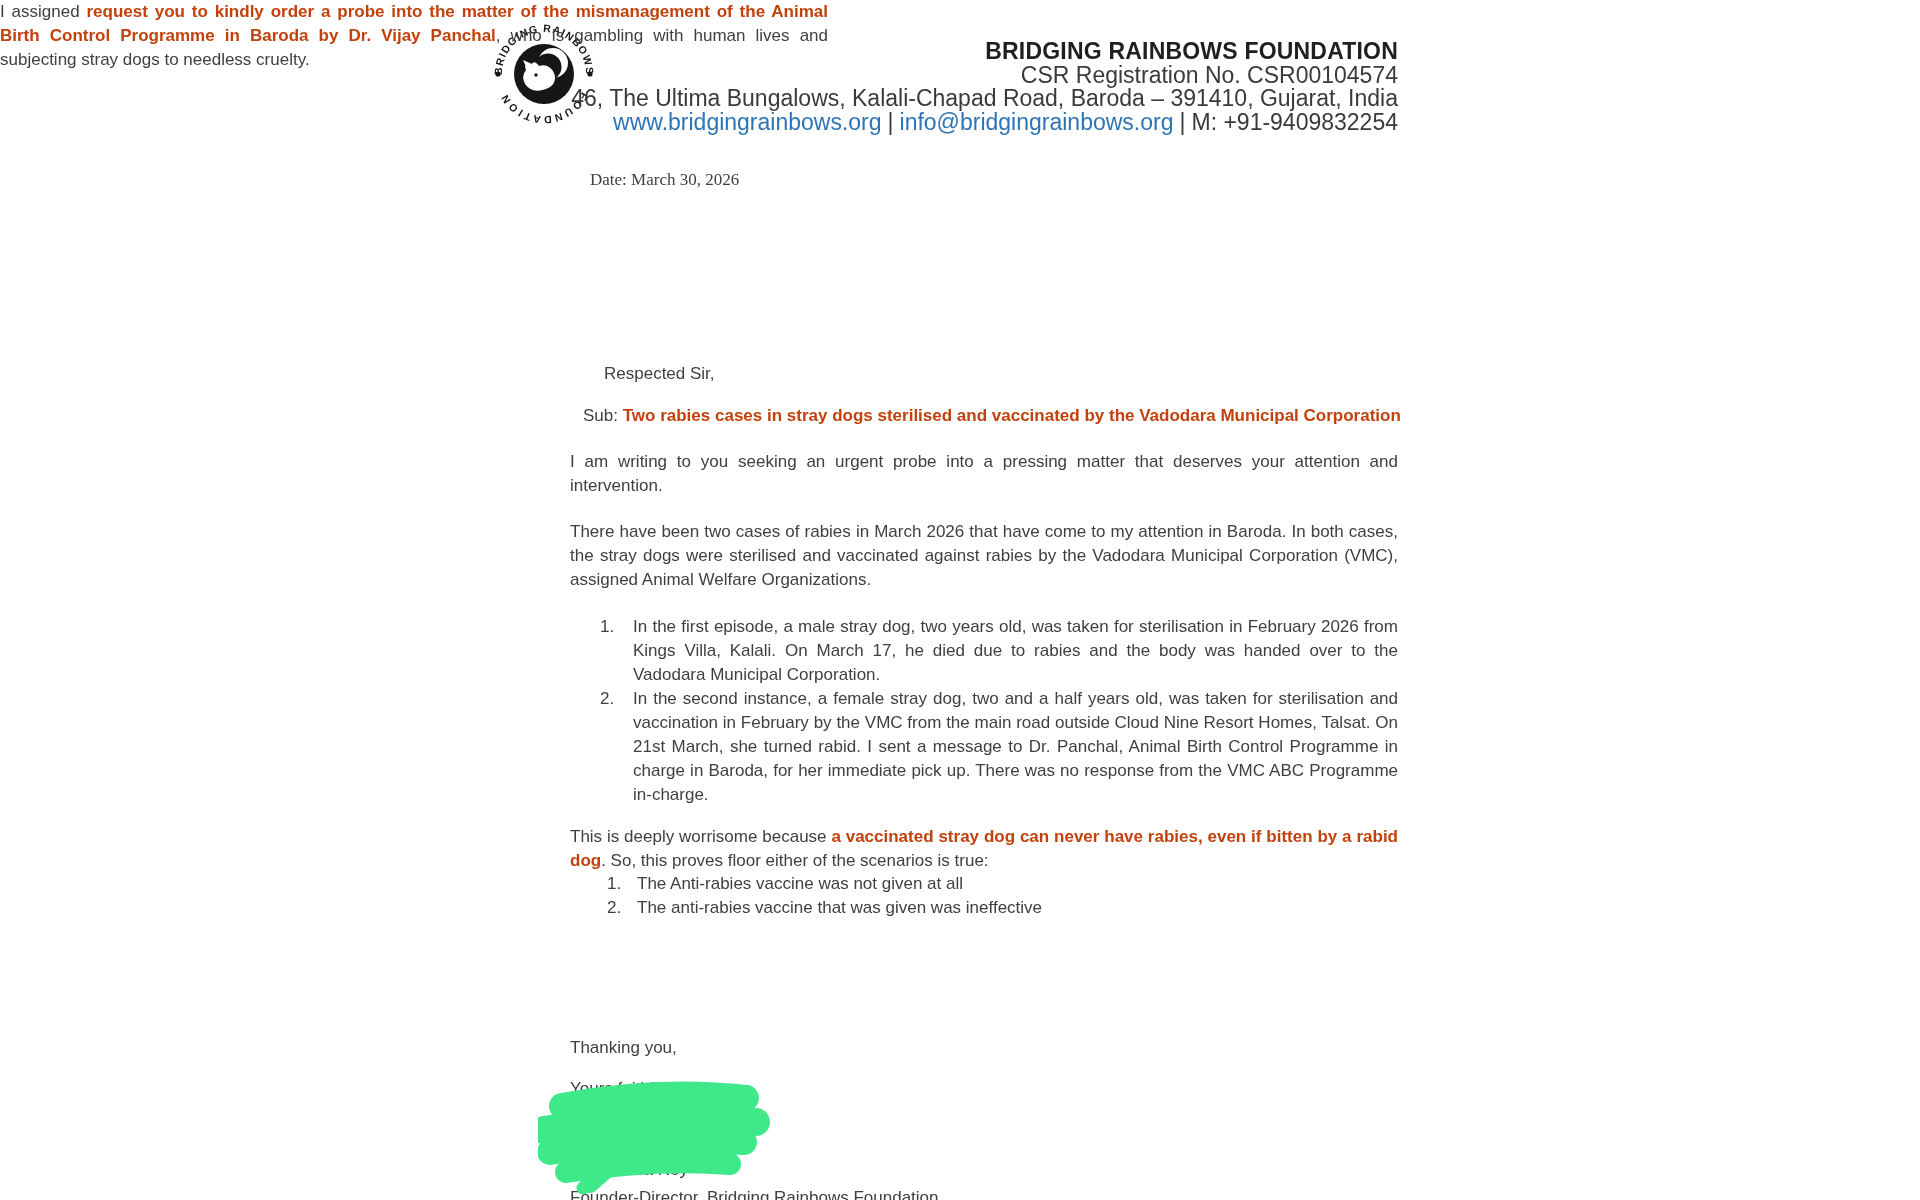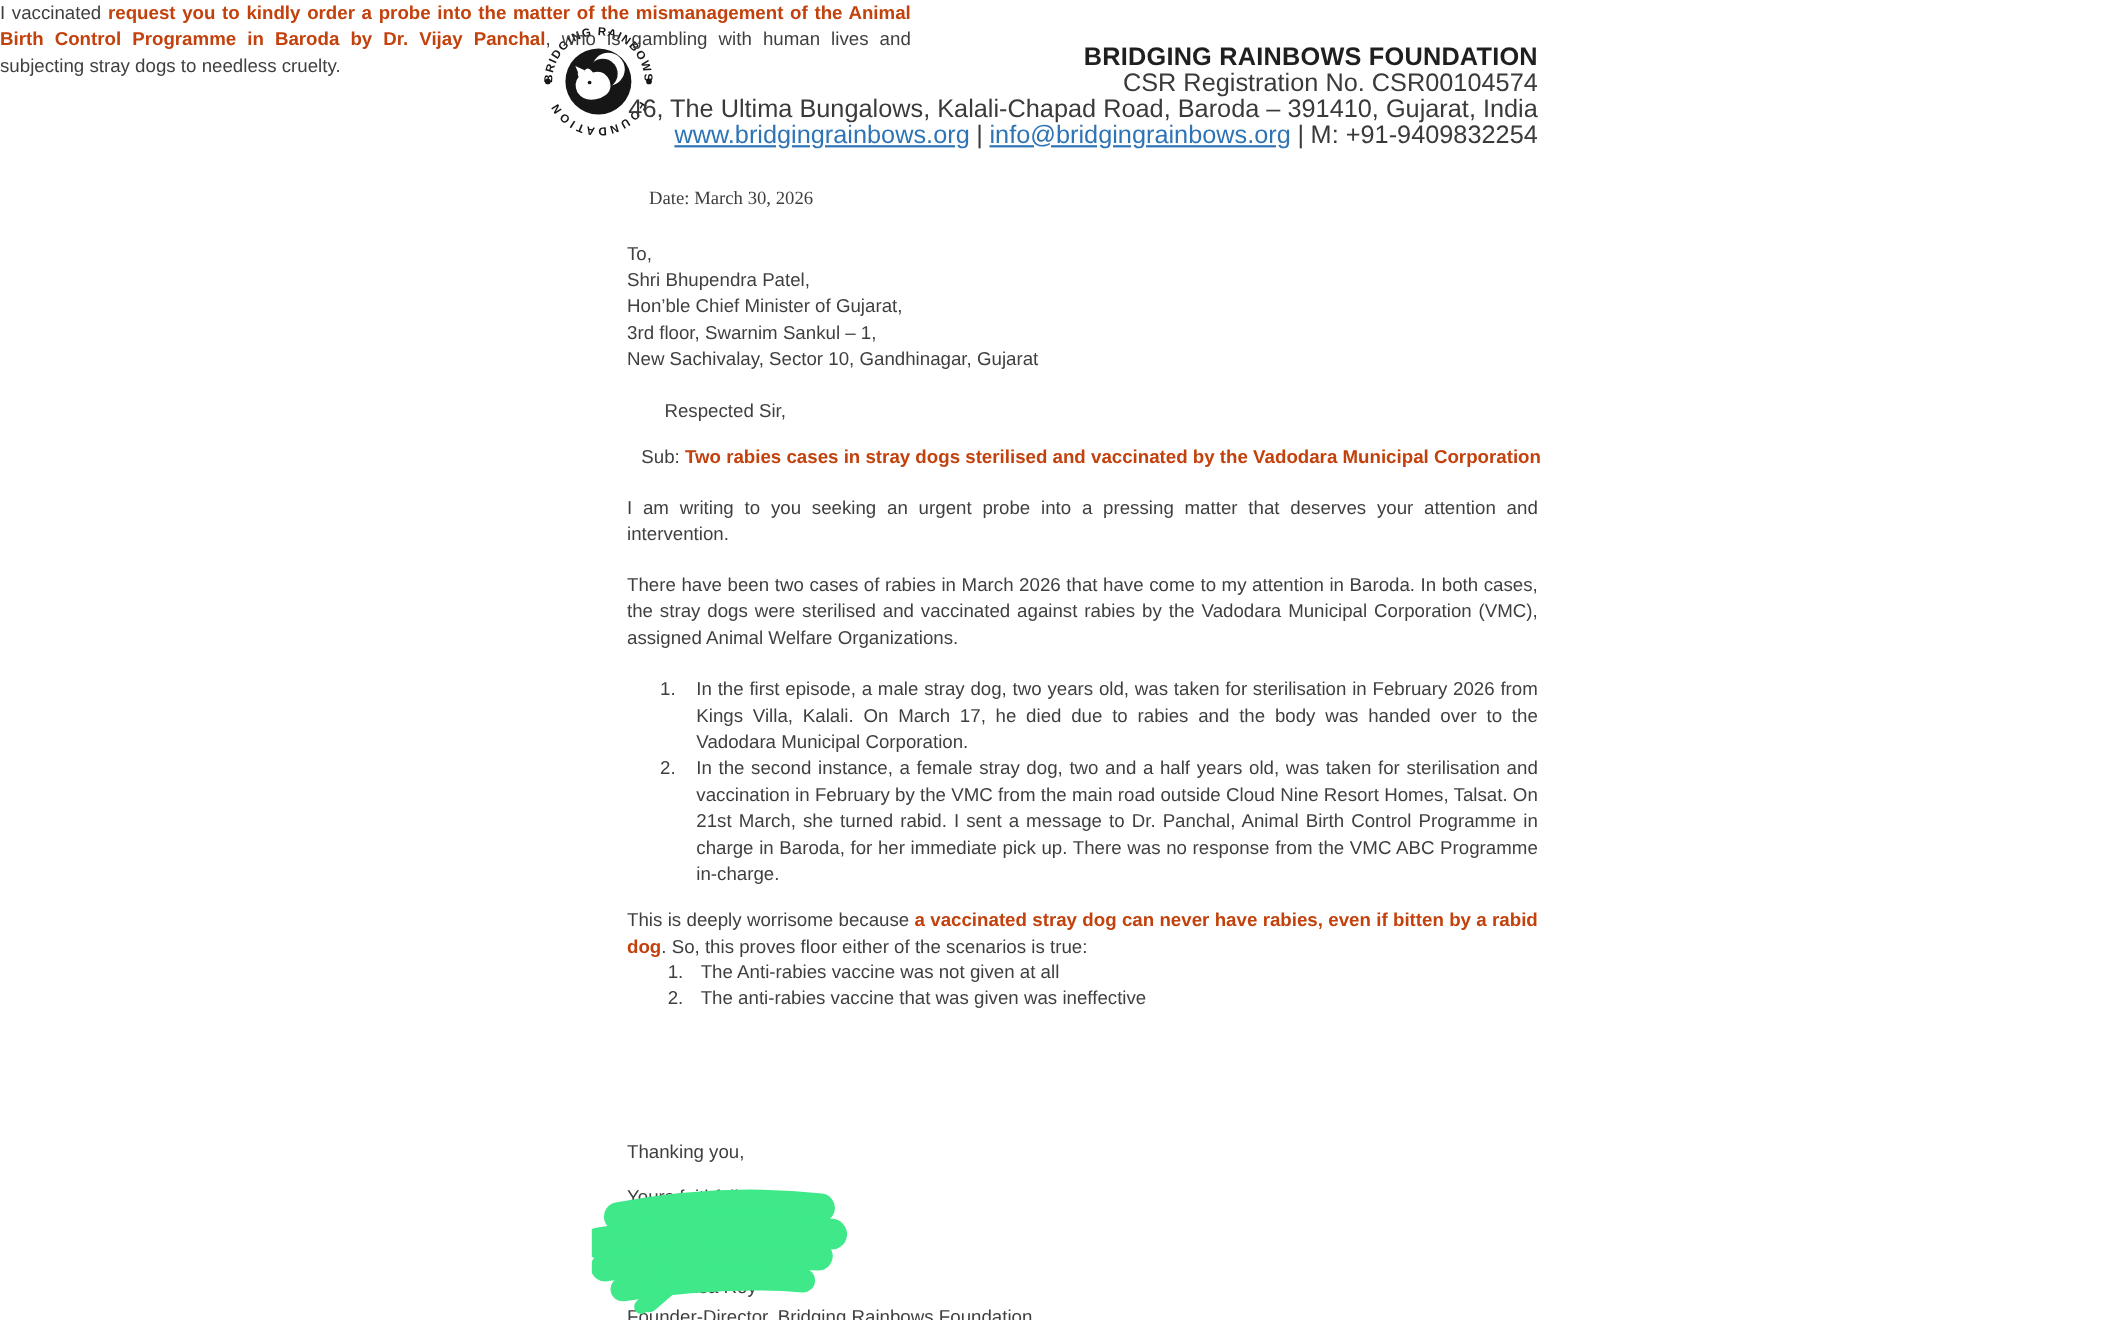--- a/index.html
+++ b/index.html
@@ -4,21 +4,21 @@
 <style>
   html,body{margin:0;padding:0;background:#ffffff;}
   .page{
     position:relative;width:1920px;height:1200px;background:#ffffff;
     overflow:hidden;font-family:"Liberation Sans",sans-serif;color:#3f3f3f;
   }
   .abs{position:absolute;}
   
   .lh-block{left:570px;top:40px;width:828px;text-align:right;font-size:23px;line-height:23.5px;color:#3a3a3a;}
   .lh-title{font-weight:bold;color:#1f1f1f;letter-spacing:.2px;}
-  .lh-links a{color:#2e74b5;text-decoration:underline;cursor:pointer;}
+  .lh-links a{color:#2e74b5;cursor:pointer;}
   .lh-links .sep{color:#3a3a3a;padding:0 6px;}
   .logo-wrap{left:490px;top:20px;width:108px;height:108px;}
   
   .t{font-size:17px;line-height:24px;color:#3f3f3f;}
   .bold{font-weight:bold;color:#c2410c;}
   .para{width:828px;text-align:justify;}
   .date-line{left:590px;top:168px;font-family:Liberation Serif, serif;}
   .recipient{left:570px;top:219px;}
   .salutation{left:604px;top:362px;}
   .subject{left:583px;top:404px;white-space:nowrap;}
@@ -78,27 +78,20 @@
     <div class="lh-title">BRIDGING RAINBOWS FOUNDATION</div>
     <div>CSR Registration No. CSR00104574</div>
     <div>46, The Ultima Bungalows, Kalali-Chapad Road, Baroda – 391410, Gujarat, India</div>
     <div class="lh-links">
       <a>www.bridgingrainbows.org</a><span class="sep">|</span><a>info@bridgingrainbows.org</a><span class="sep">|</span><span>M: +91-9409832254</span>
     </div>
   </div>
 
   <div class="abs t date-line">Date: March 30, 2026</div>
 
-  <div class="abs t recipient">
-    <div>To,</div>
-    <div>Shri Bhupendra Patel,</div>
-    <div>Hon’ble Chief Minister of Gujarat,</div>
-    <div>3rd floor, Swarnim Sankul – 1,</div>
-    <div>New Sachivalay, Sector 10, Gandhinagar, Gujarat</div>
-  </div>
 
   <div class="abs t salutation">Respected Sir,</div>
 
   <div class="abs t subject">
     <span>Sub: </span><span class="bold">Two rabies cases in stray dogs sterilised and vaccinated by the Vadodara Municipal Corporation</span>
   </div>
 
   <div class="abs t para p1">I am writing to you seeking an urgent probe into a pressing matter that deserves your attention and intervention.</div>
 
   <div class="abs t para p2">There have been two cases of rabies in March 2026 that have come to my attention in Baroda. In both cases, the stray dogs were sterilised and vaccinated against rabies by the Vadodara Municipal Corporation (VMC), assigned Animal Welfare Organizations.</div>
@@ -123,21 +116,21 @@
       <span class="num">1.</span>
       <div>The Anti-rabies vaccine was not given at all</div>
     </div>
     <div class="li2">
       <span class="num">2.</span>
       <div>The anti-rabies vaccine that was given was ineffective</div>
     </div>
   </div>
 
   <div class="abs t para p4">
-    <span>I vaccinated </span><span class="bold">request you to kindly order a probe into the matter of the mismanagement of the Animal Birth Control Programme in Baroda by Dr. Vijay Panchal</span><span>, who is gambling with human lives and subjecting stray dogs to needless cruelty.</span>
+    <span>I assigned </span><span class="bold">request you to kindly order a probe into the matter of the mismanagement of the Animal Birth Control Programme in Baroda by Dr. Vijay Panchal</span><span>, who is gambling with human lives and subjecting stray dogs to needless cruelty.</span>
   </div>
 
   <div class="abs t thanks">Thanking you,</div>
   <div class="abs t valediction">Yours faithfully,</div>
 
   <div class="abs scribble">
     <svg width="240" height="122" viewBox="0 0 240 122">
       <g stroke="#3fe98a" fill="none" stroke-linecap="round">
         <path d="M 24 26 Q 120 8 208 18" stroke-width="26"></path>
         <path d="M 6 50 Q 112 32 218 42" stroke-width="28"></path>

